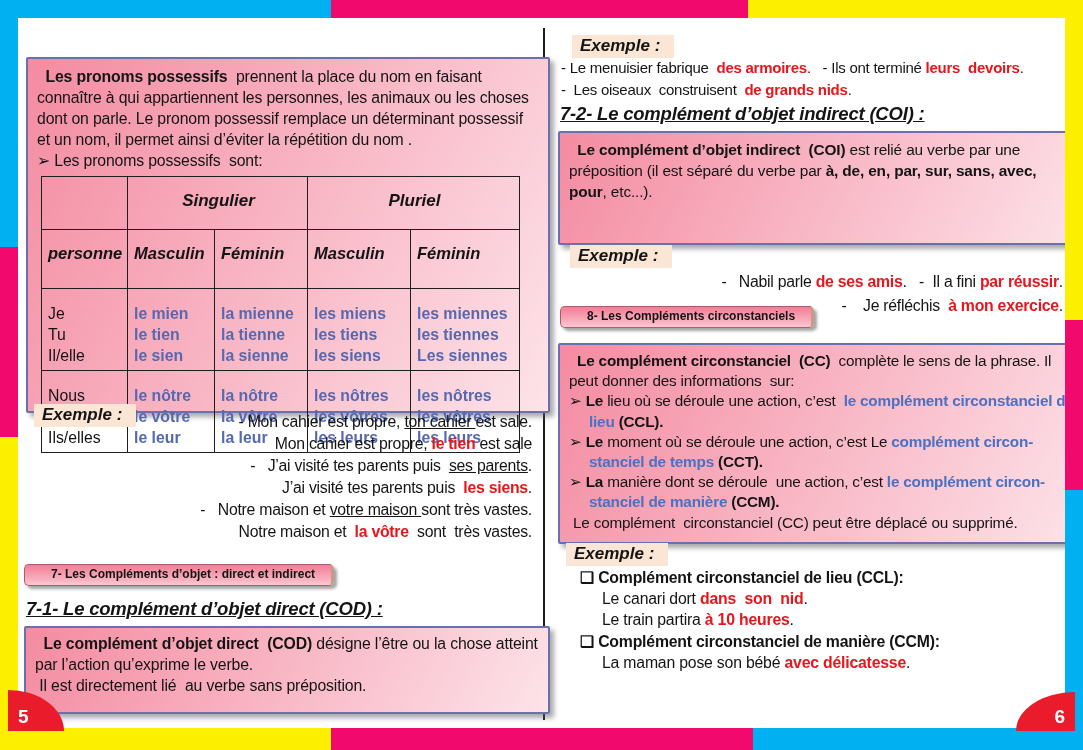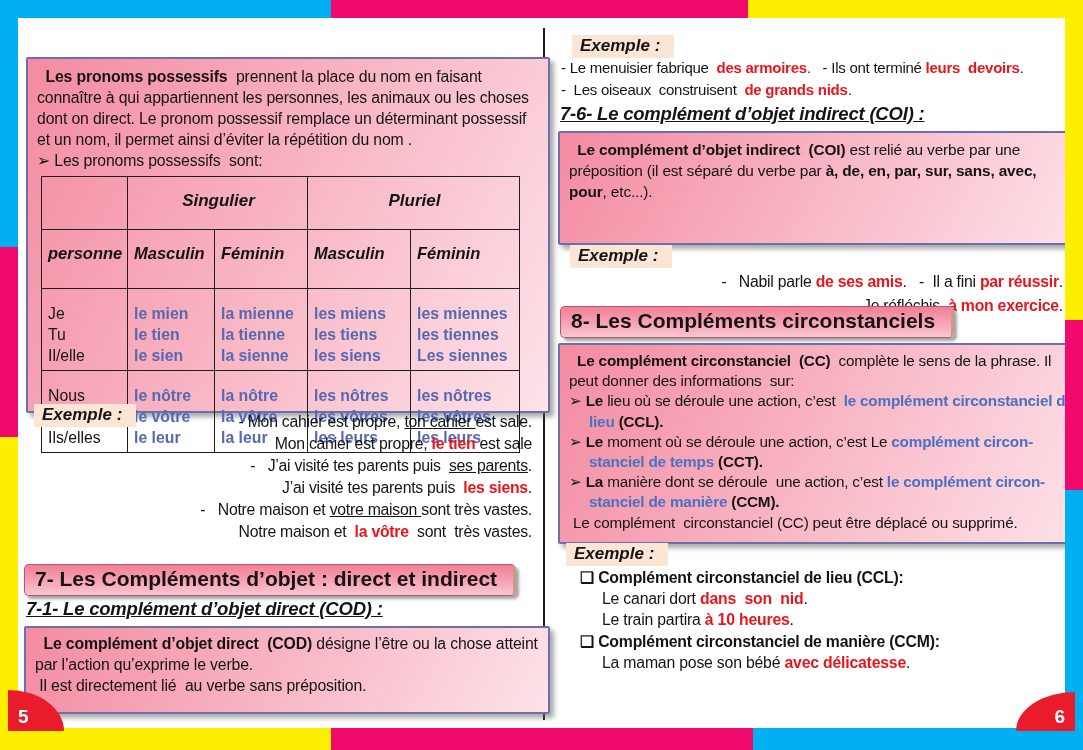--- a/index.html
+++ b/index.html
@@ -25,21 +25,21 @@
            background:linear-gradient(118deg,#f48ba1 0%,#f8b2c1 45%,#fde3e9 100%);
            box-shadow:4px 4px 5px rgba(100,100,100,.55);z-index:2;}
   .boxtext{font-size:15.8px;line-height:21px;white-space:pre-wrap;letter-spacing:-0.15px;}
   
   .exlabel{position:absolute;z-index:2;background:#fbe5d5;font-weight:bold;font-size:17px;
            font-style:italic;padding:1px 14px 2px 8px;}
   
   .ribbon{position:absolute;z-index:2;background:linear-gradient(180deg,#f27e96 0%,#f9b6c4 80%,#fbc9d3 100%);
           border:1px solid #b2596e;border-right:3px solid #c98;border-radius:5px;
           box-shadow:3px 3px 3px rgba(90,90,90,.55);
-          font-weight:bold;font-size:21px;padding:2px 16px 4px 10px;}
+          font-weight:bold;font-size:12px;padding:2px 16px 4px 26px;}
   .subhead{position:absolute;z-index:2;font-weight:bold;font-style:italic;
            text-decoration:underline;font-size:18.5px;letter-spacing:-0.2px;}
   
   .exblock{position:absolute;z-index:2;}
   .exline{white-space:pre;font-size:15.8px;line-height:22px;letter-spacing:-0.25px;}
   
   .t-b{font-weight:bold;}
   .t-r{color:#e8151b;font-weight:bold;}
   .t-u{text-decoration:underline;}
   .t-bl{color:#4a71c4;font-weight:bold;}
@@ -72,21 +72,21 @@
   <div class="bar bar-left c-cyan" style="top:0;height:247px"></div>
   <div class="bar bar-left c-mag" style="top:247px;height:190px"></div>
   <div class="bar bar-left c-yel" style="top:437px;height:313px"></div>
   <div class="bar bar-right c-yel" style="top:0;height:320px"></div>
   <div class="bar bar-right c-mag" style="top:320px;height:170px"></div>
   <div class="bar bar-right c-cyan" style="top:490px;height:260px"></div>
 
   <div class="page-divider"></div>
 
   <div class="pinkbox" style="left:26px;top:57px;width:502px;height:338px;padding:7px 9px;">
-    <div class="boxtext"><span class="t-b">  Les pronoms possessifs </span><span> prennent la place du nom en faisant connaître à qui appartiennent les personnes, les animaux ou les choses dont on direct. Le pronom possessif remplace un déterminant possessif et un nom, il permet ainsi d’éviter la répétition du nom .</span></div>
+    <div class="boxtext"><span class="t-b">  Les pronoms possessifs </span><span> prennent la place du nom en faisant connaître à qui appartiennent les personnes, les animaux ou les choses dont on parle. Le pronom possessif remplace un déterminant possessif et un nom, il permet ainsi d’éviter la répétition du nom .</span></div>
     <div class="boxtext"><span>➢ Les pronoms possessifs  sont:</span></div>
     <table class="ptable">
       <colgroup>
           <col style="width:86px">
           <col style="width:87px">
           <col style="width:93px">
           <col style="width:103px">
           <col style="width:109px">
         </colgroup>
       <tbody>
@@ -162,21 +162,21 @@
 
   <div class="badge badge-5">5</div>
 
   <div class="exlabel" style="left:572px;top:35px;">Exemple  :</div>
 
   <div class="exblock" style="left:561px;top:57px;width:502px;">
     <div class="exline" style="font-size:15px;"><span>- Le menuisier fabrique  </span><span class="t-r">des armoires</span><span>.   - Ils ont terminé </span><span class="t-r">leurs  devoirs</span><span>.</span></div>
     <div class="exline" style="font-size:15px;"><span>-  Les oiseaux  construisent  </span><span class="t-r">de grands nids</span><span>.</span></div>
   </div>
 
-  <div class="subhead" style="left:560px;top:103px;">7-6- Le complément d’objet indirect  (COI) :</div>
+  <div class="subhead" style="left:560px;top:103px;">7-2- Le complément d’objet indirect  (COI) :</div>
 
   <div class="pinkbox" style="left:558px;top:131px;width:507px;height:98px;padding:6px 9px;">
     <div class="boxtext" style="font-size:15.4px;"><span class="t-b">  Le complément d’objet indirect  (COI)</span><span> est relié au verbe par une préposition (il est séparé du verbe par </span><span class="t-b">à, de, en, par, sur, sans, avec, pour</span><span>, etc...).</span></div>
   </div>
 
   <div class="exlabel" style="left:570px;top:245px;">Exemple  :</div>
 
   <div class="exblock" style="left:561px;top:270px;width:502px;text-align:right;">
     <div class="exline" style="line-height:24px;"><span>-   Nabil parle </span><span class="t-r">de ses amis</span><span>.   -  Il a fini </span><span class="t-r">par réussir</span><span>.</span></div>
     <div class="exline" style="line-height:24px;"><span>-    Je réfléchis  </span><span class="t-r">à mon exercice</span><span>.</span></div>

